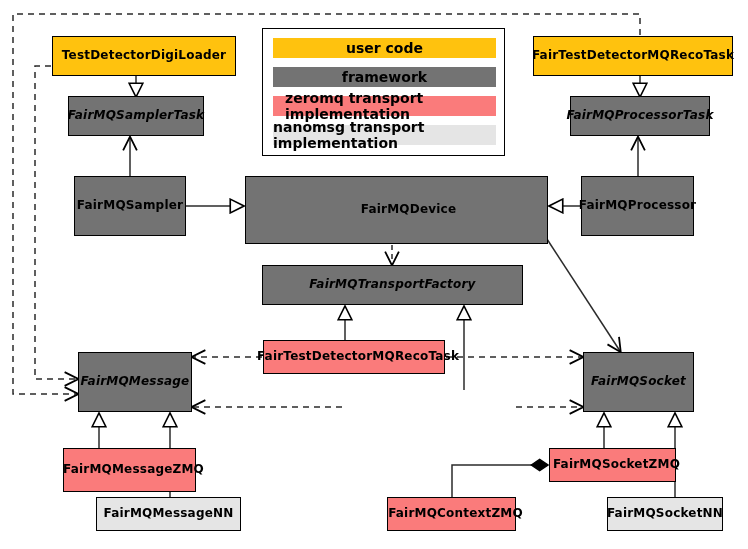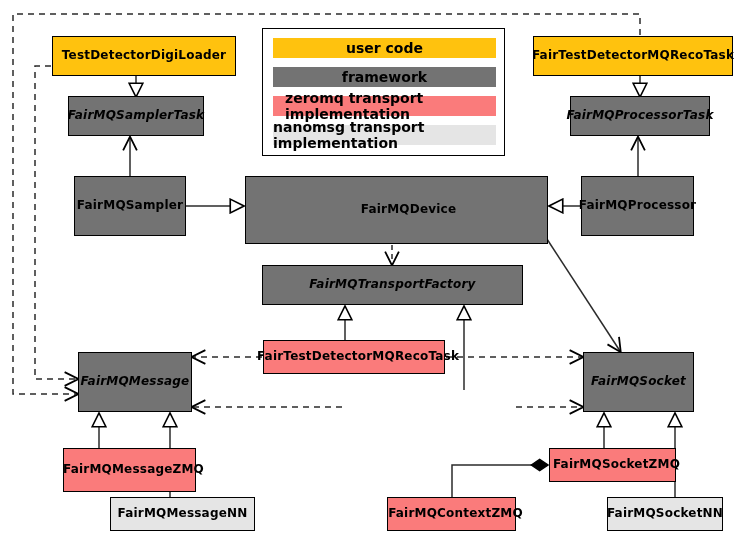--- a/index.html
+++ b/index.html
@@ -104,21 +104,21 @@
 
   <div class="node c-zmq" style="left:263px;top:340px;width:182px;height:34px;">FairTestDetectorMQRecoTask</div>
 
 
   <div class="node c-fw abstract" style="left:78px;top:352px;width:114px;height:60px;">FairMQMessage</div>
 
   <div class="node c-fw abstract" style="left:583px;top:352px;width:111px;height:60px;">FairMQSocket</div>
 
   <div class="node c-zmq" style="left:15px;top:448px;width:133px;height:44px;margin-left:48px;">FairMQMessageZMQ</div>
 
-  <div class="node c-nn" style="left:110px;top:497px;width:145px;height:34px;">FairMQMessageNN</div>
+  <div class="node c-nn" style="left:96px;top:497px;width:145px;height:34px;">FairMQMessageNN</div>
 
   <div class="node c-zmq" style="left:549px;top:448px;width:127px;height:34px;">FairMQSocketZMQ</div>
 
   <div class="node c-nn" style="left:607px;top:497px;width:116px;height:34px;">FairMQSocketNN</div>
 
   <div class="node c-zmq" style="left:387px;top:497px;width:129px;height:34px;">FairMQContextZMQ</div>
 
   <div id="legend" style="left:262px;top:28px;width:243px;height:128px;">
     <div class="legend-row c-user" style="left:10px;top:9px;width:223px;height:20px;">user code</div>
     <div class="legend-row c-fw" style="left:10px;top:38px;width:223px;height:20px;">framework</div>

